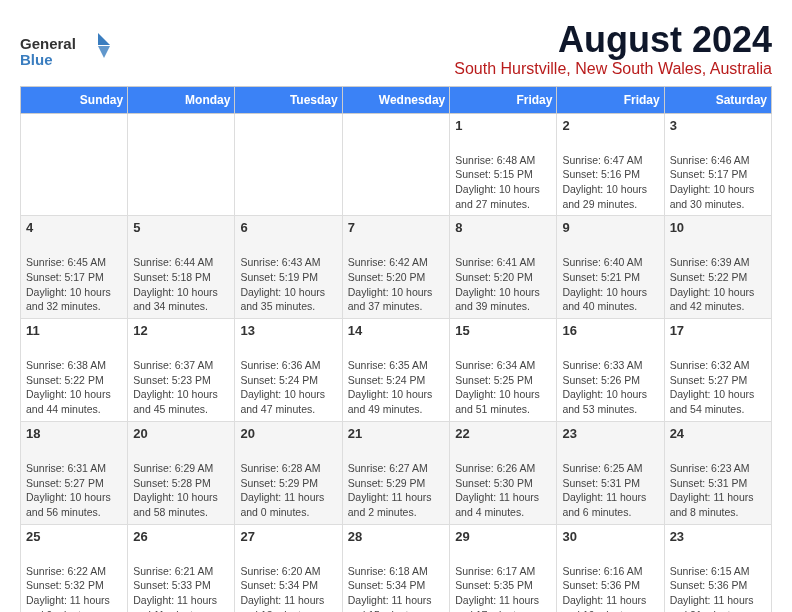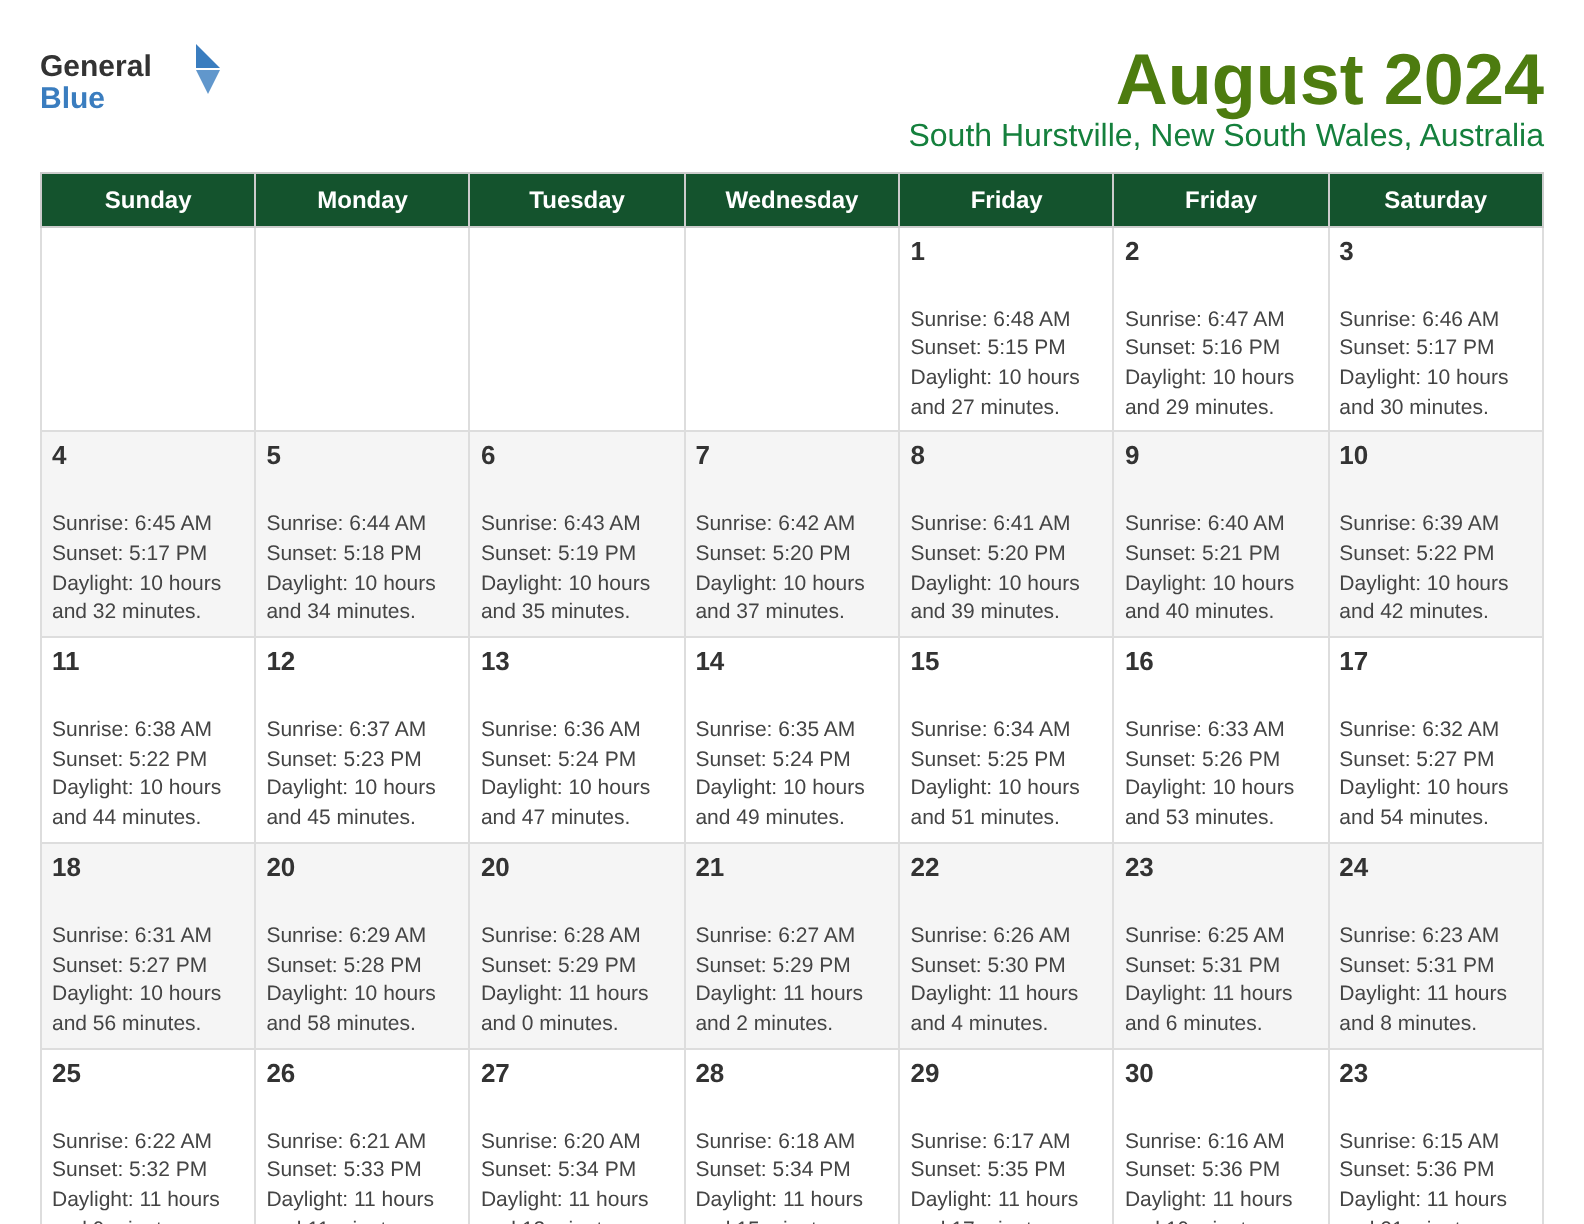--- a/index.html
+++ b/index.html
@@ -13,44 +13,45 @@
     .header-area {
       display: flex;
       align-items: flex-start;
       justify-content: space-between;
       margin-bottom: 8px;
     }
     .logo {
       display: flex;
       flex-direction: column;
       align-items: flex-end;
+      margin-top: 11px;
     }
     .title-area {
       text-align: right;
     }
     .calendar-title {
       font-size: 36px;
       font-weight: bold;
-      color: #4d7c0f;
+      color: #0f172a;
       line-height: 1.1;
     }
     .calendar-subtitle {
       font-size: 16px;
-      color: #15803d;
+      color: #b91c1c;
     }
     .calendar {
       width: 100%;
       border-collapse: collapse;
       font-size: 11px;
     }
     .calendar thead tr th {
-      background-color: #14532d;
+      background-color: #3b82f6;
       color: #fff;
       padding: 6px 4px;
-      text-align: center;
+      text-align: right;
       font-size: 12px;
       font-weight: bold;
       border: 1px solid #ccc;
     }
     .calendar tbody tr td {
       border: 1px solid #ddd;
       vertical-align: top;
       padding: 4px 5px;
       width: 108px;
       min-height: 80px;

